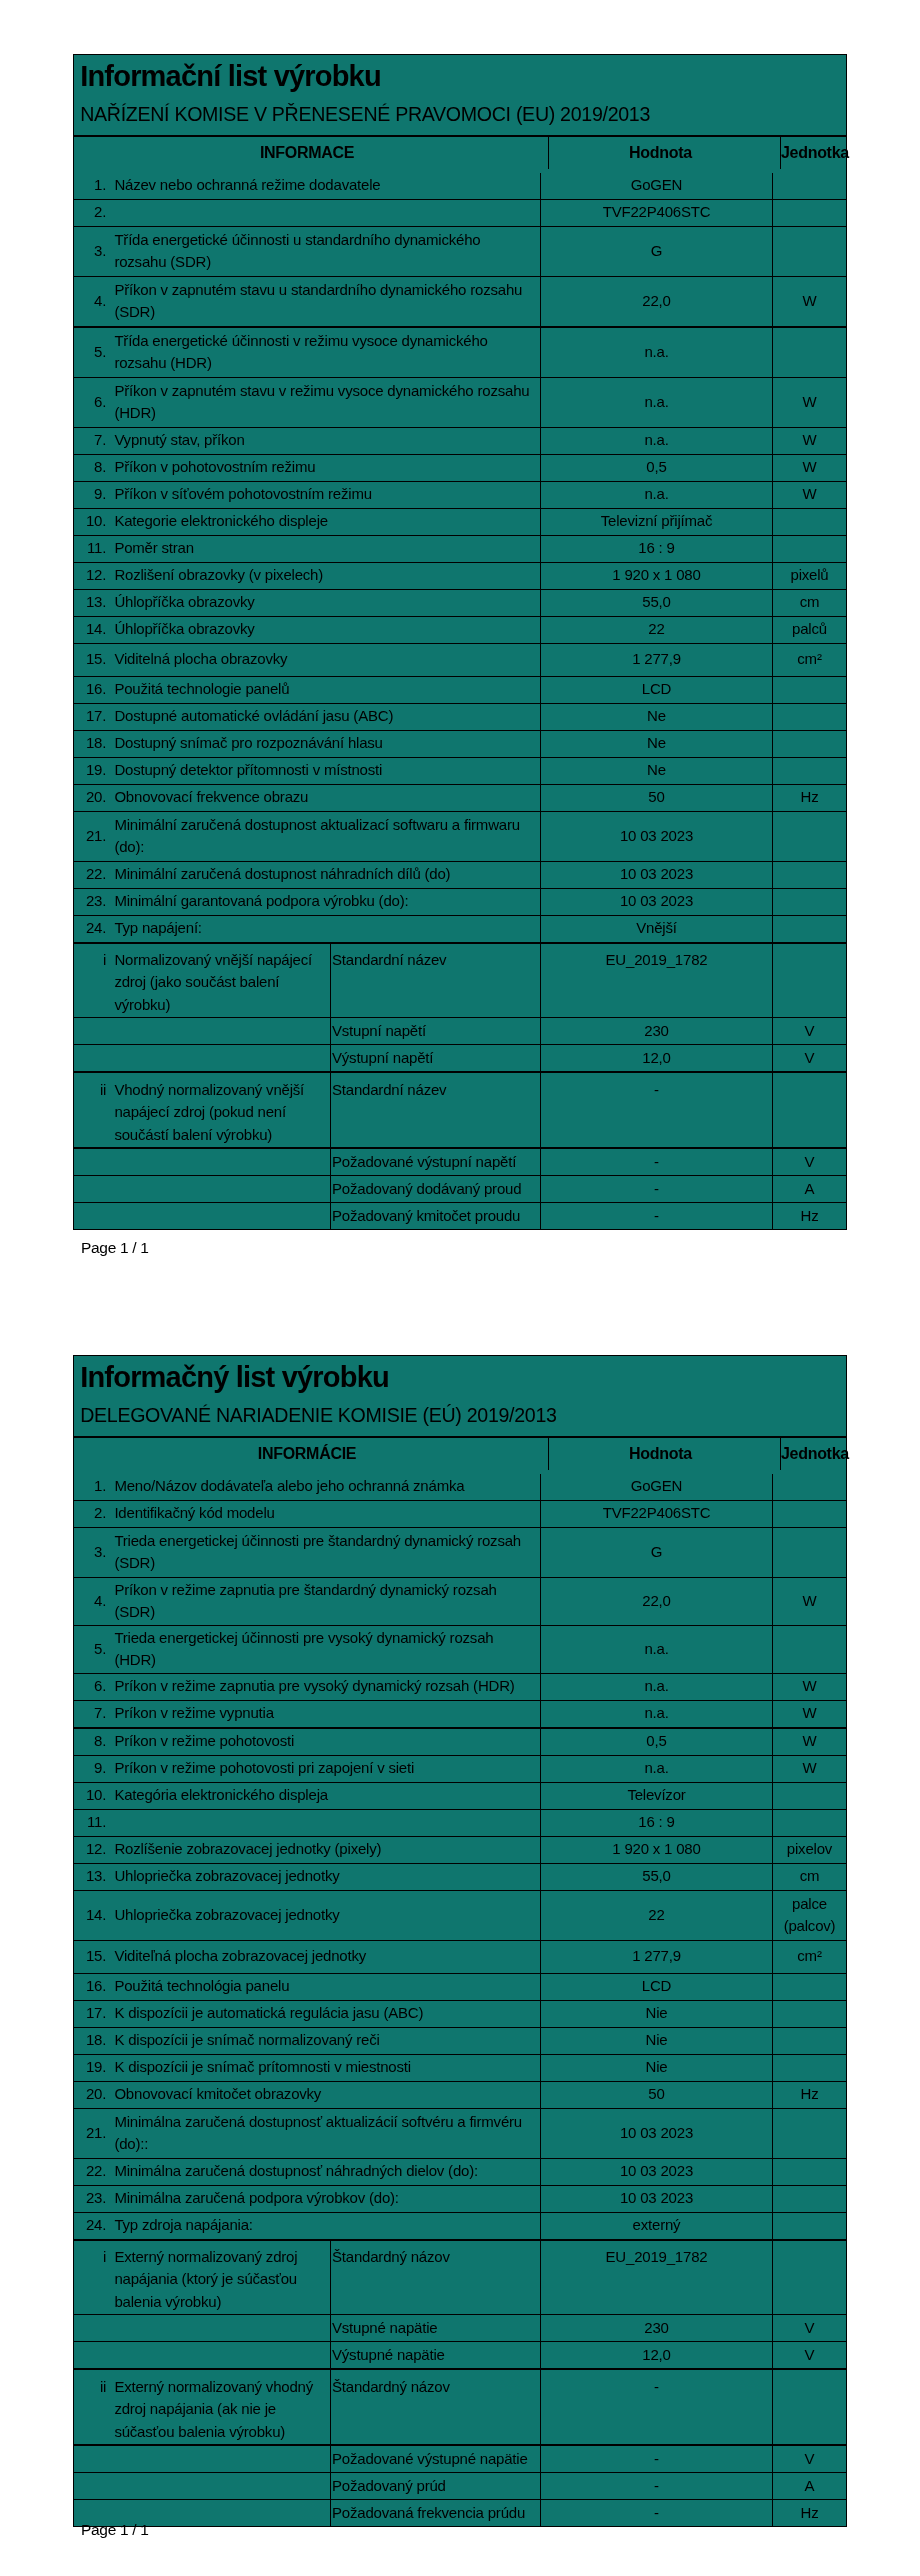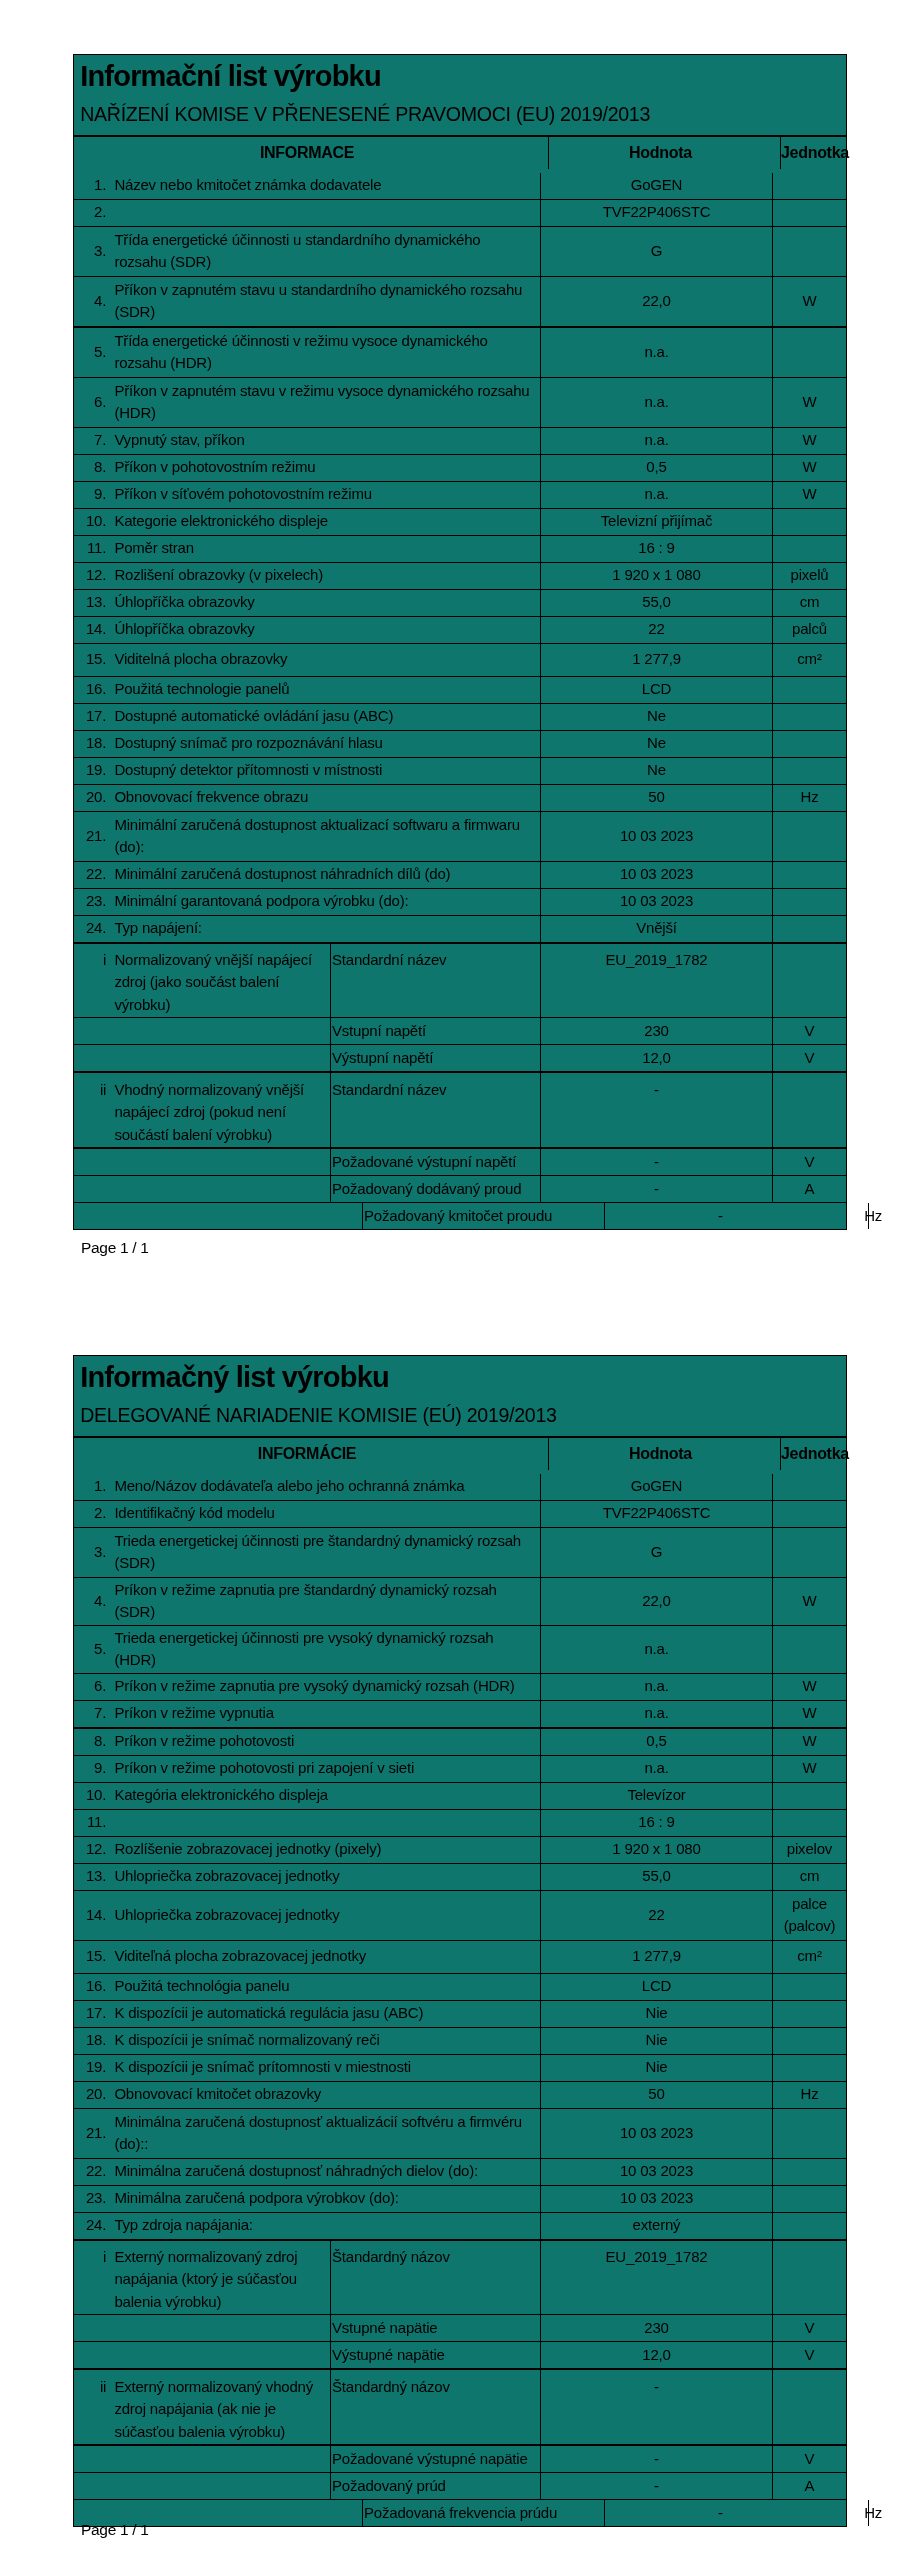--- a/index.html
+++ b/index.html
@@ -13,21 +13,21 @@
   .regulation{font-size:19.6px;letter-spacing:-0.3px;margin-top:10.3px;line-height:1.1;}
   .thead{display:grid;grid-template-columns:466px 232px 1fr;border-bottom:4px solid #0f766e;min-height:32px;}
   .th{display:flex;align-items:center;justify-content:center;font-weight:bold;font-size:16px;
       letter-spacing:-0.3px;text-align:center;box-sizing:border-box;}
   .bl{border-left:1px solid #000;margin-left:8px;}
   .tbody{display:block;}
   .trow{display:grid;border-bottom:1px solid #000;font-size:15px;letter-spacing:-0.2px;line-height:1.5;}
   .trow.main{grid-template-columns:466px 232px 1fr;}
   .trow.subrow{grid-template-columns:256px 210px 232px 1fr;}
   .trow.tk{border-bottom-width:2.6px;}
-  .tbody .trow:last-child{border-bottom:none;gap:32px;}
+  .tbody .trow:last-child{border-bottom:none;}
   .cell{display:flex;align-items:center;box-sizing:border-box;padding:1px 4.1px;min-width:0;}
   .c-info{padding-left:6.2px;}
   .c-sublabel{padding-left:6.2px;}
   .c-field{border-left:1px solid #000;padding-left:1px;}
   .c-val{border-left:1px solid #000;justify-content:center;text-align:center;}
   .c-unit{border-left:1px solid #000;justify-content:center;text-align:center;}
   .sub3 .cell{align-items:flex-start;padding-top:5.2px;}
   .num{display:inline-block;width:26px;min-width:26px;text-align:right;margin-right:8.2px;}
   .lbl{flex:1;min-width:0;}
   .h1{min-height:26px;}
@@ -49,21 +49,21 @@
       </div>
       <div class="thead">
         <div class="th">INFORMACE</div>
         <div class="th bl">Hodnota</div>
         <div class="th bl">Jednotka</div>
       </div>
       <div class="tbody">
           <div class="trow main h1">
             <div class="cell c-info">
               <span class="num">1.</span>
-              <span class="lbl">Název nebo kmitočet známka dodavatele</span>
+              <span class="lbl">Název nebo ochranná režime dodavatele</span>
             </div>
             <div class="cell c-val">
               <span>GoGEN</span>
             </div>
             <div class="cell c-unit">
               <span></span>
             </div>
           </div>
           <div class="trow main h1">
             <div class="cell c-info">

